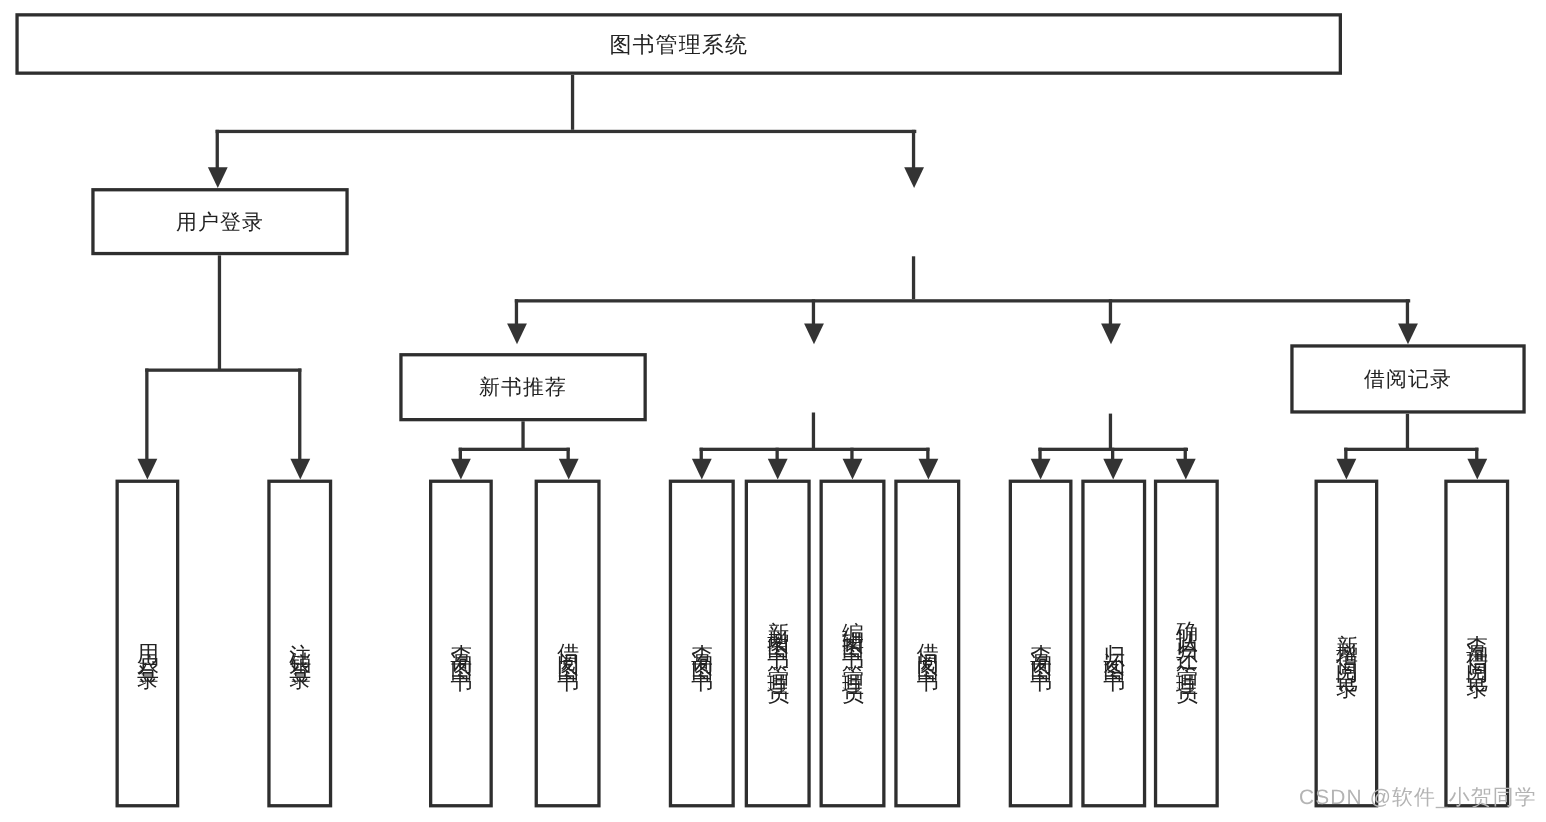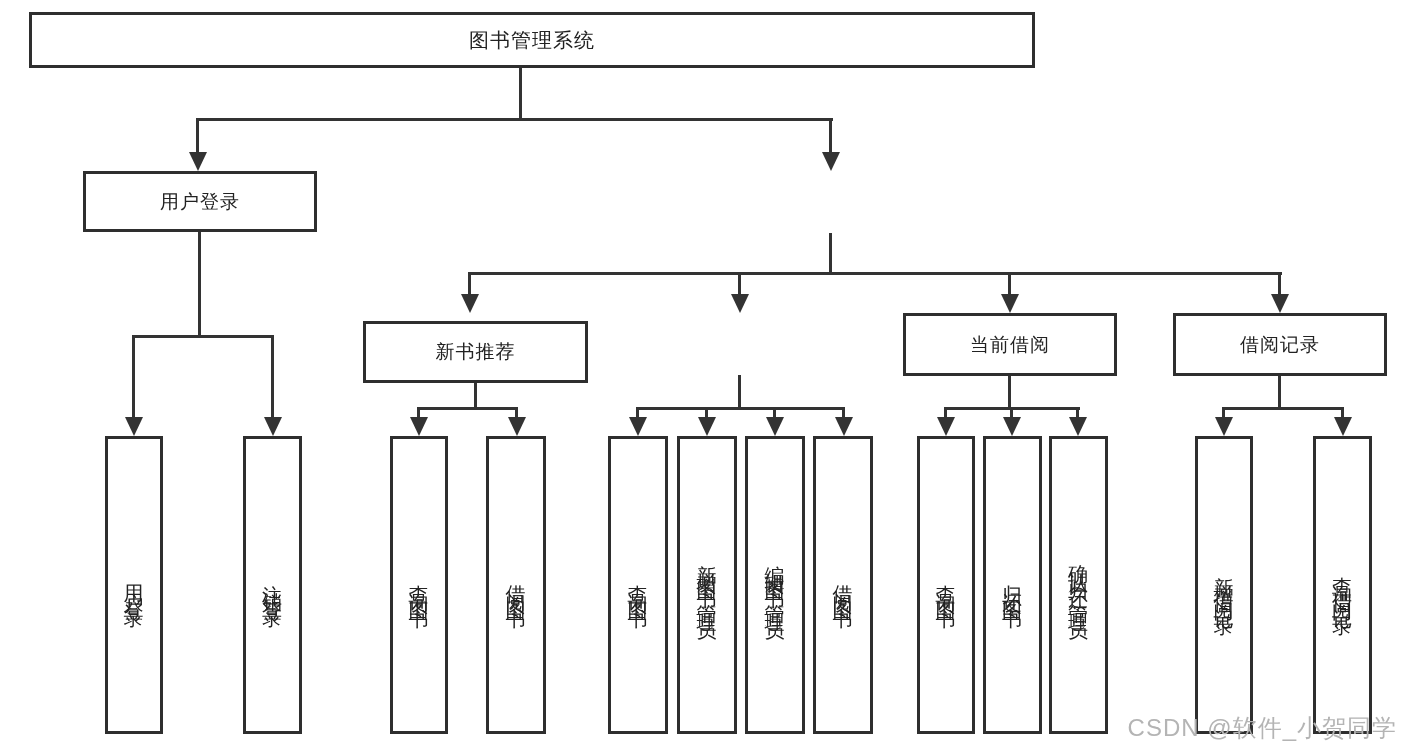--- a/index.html
+++ b/index.html
@@ -58,33 +58,33 @@
     height: 0;
     border-left: 9px solid transparent;
     border-right: 9px solid transparent;
     border-top: 19px solid #333333;
     z-index: 1;
   }
   .watermark {
     position: absolute;
     right: 8px;
     top: 712px;
-    font-size: 24px;
+    font-size: 19px;
     color: #b4b4b4;
     letter-spacing: 1px;
     z-index: 3;
     white-space: nowrap;
   }
 </style>
 </head>
 <body>
 
 <div id="stage">
 
-  <div class="node root" style="left:29px; top:12px; width:1006px; height:56px;">图书管理系统</div>
+  <div class="node root" style="left:14px; top:12px; width:1206px; height:56px;">图书管理系统</div>
 
   <div class="line" style="left:519px; top:68px; width:3px; height:50px;"></div>
   <div class="line" style="left:196px; top:118px; width:637px; height:3px;"></div>
   <div class="line" style="left:196px; top:118px; width:3px; height:38px;"></div>
   <div class="arrowhead" style="left:189px; top:152px;"></div>
   <div class="line" style="left:829px; top:118px; width:3px; height:38px;"></div>
   <div class="arrowhead" style="left:822px; top:152px;"></div>
 
   <div class="node" style="left:83px; top:171px; width:234px; height:61px;">用户登录</div>
 
@@ -100,21 +100,20 @@
   <div class="line" style="left:468px; top:272px; width:3px; height:25px;"></div>
   <div class="arrowhead" style="left:461px; top:294px;"></div>
   <div class="line" style="left:738px; top:272px; width:3px; height:25px;"></div>
   <div class="arrowhead" style="left:731px; top:294px;"></div>
   <div class="line" style="left:1008px; top:272px; width:3px; height:25px;"></div>
   <div class="arrowhead" style="left:1001px; top:294px;"></div>
   <div class="line" style="left:1278px; top:272px; width:3px; height:25px;"></div>
   <div class="arrowhead" style="left:1271px; top:294px;"></div>
 
   <div class="node" style="left:363px; top:321px; width:225px; height:62px;">新书推荐</div>
-  <div class="node" style="left:903px; top:313px; width:214px; height:63px;">当前借阅</div>
   <div class="node" style="left:1173px; top:313px; width:214px; height:63px;">借阅记录</div>
 
   <div class="line" style="left:474px; top:375px; width:3px; height:34px;"></div>
   <div class="line" style="left:417px; top:407px; width:101px; height:3px;"></div>
   <div class="line" style="left:417px; top:407px; width:3px; height:13px;"></div>
   <div class="arrowhead" style="left:410px; top:417px;"></div>
   <div class="line" style="left:515px; top:407px; width:3px; height:13px;"></div>
   <div class="arrowhead" style="left:508px; top:417px;"></div>
 
   <div class="line" style="left:738px; top:375px; width:3px; height:34px;"></div>

